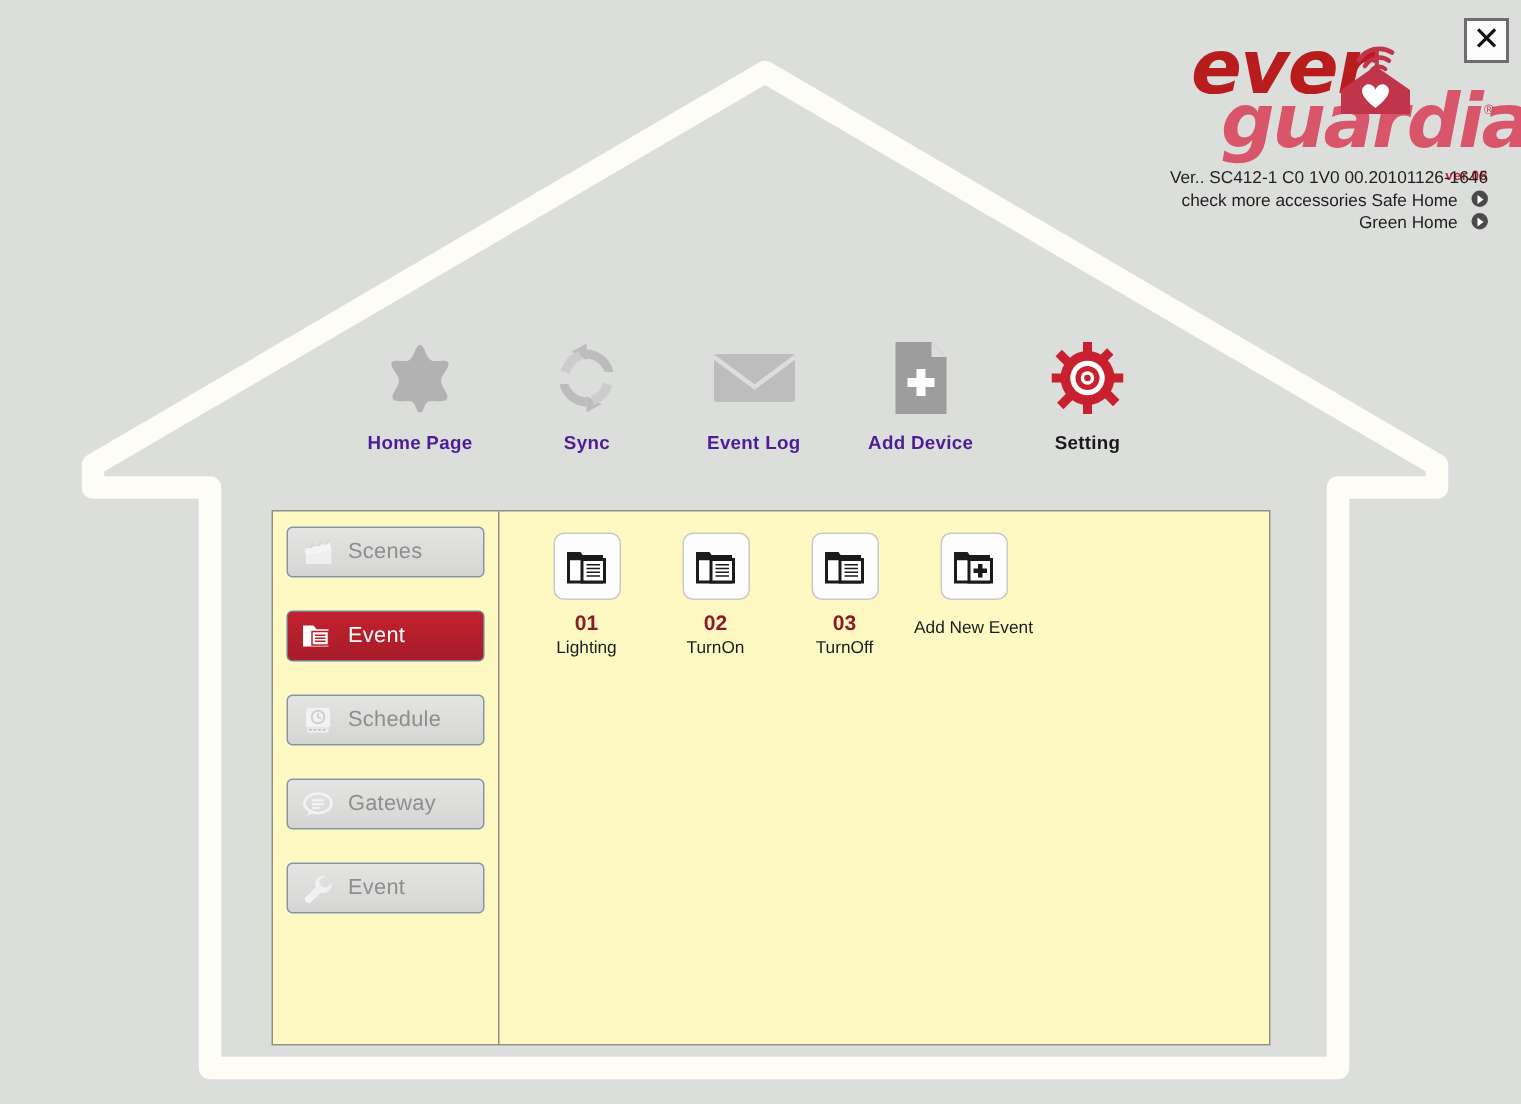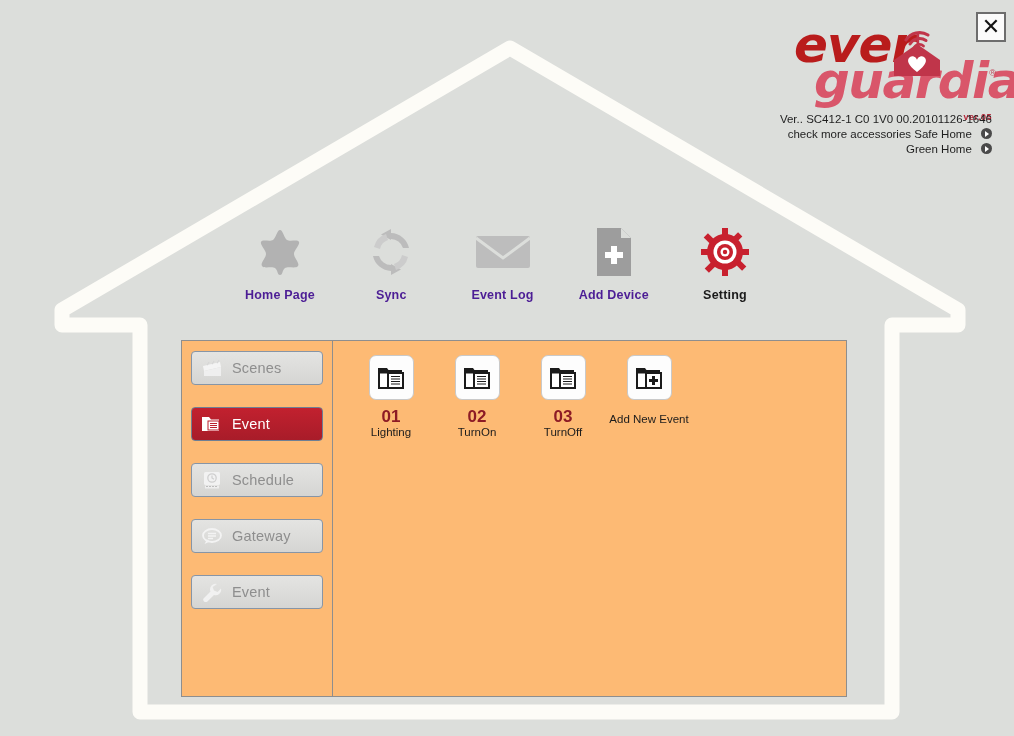--- a/index.html
+++ b/index.html
@@ -51,21 +51,21 @@
   
   #topnav{position:absolute;left:230px;top:226px;width:545px;height:92px;display:flex;justify-content:space-between;align-items:flex-start;}
   .nav-item{width:100px;text-align:center;cursor:pointer;}
   .nav-ico{height:52px;display:flex;align-items:center;justify-content:center;}
   .nav-lbl{margin-top:10px;font-size:12.5px;font-weight:bold;color:#4c1d95;letter-spacing:.2px;}
   .nav-item.active .nav-lbl{color:#1a1a1a;}
 
   
   #panel{
     position:absolute;left:181px;top:340px;width:666px;height:357px;
-    background:#fdba74;border:1px solid #8e8e8e;box-sizing:border-box;
+    background:#fef9c3;border:1px solid #8e8e8e;box-sizing:border-box;
   }
   #sidebar{
     position:absolute;left:0;top:0;width:151px;height:100%;
     border-right:1px solid #8e8e8e;box-sizing:border-box;padding:10px 9px 0 9px;
   }
   .side-btn{
     position:relative;height:34px;margin-bottom:22px;
     background:linear-gradient(#e4e4e2,#d5d5d3);
     border:1px solid #8795a6;border-radius:4px;
     display:flex;align-items:center;cursor:pointer;box-sizing:border-box;
@@ -76,21 +76,21 @@
   .side-btn.active .s-lbl{color:#ffffff;}
 
   #content{position:absolute;left:152px;top:0;right:0;bottom:0;padding:14px 0 0 14px;}
   #tiles{display:flex;align-items:flex-start;}
   .tile{width:86px;text-align:center;cursor:pointer;}
   .tile-ico{
     width:45px;height:45px;margin:0 auto;
     background:#fdfdfd;border:1px solid #c9c9c9;border-radius:7px;
     display:flex;align-items:center;justify-content:center;box-sizing:border-box;
   }
-  .tile-num{margin-top:7px;font-size:17px;color:#8d1b25;font-weight:bold;height:13px;}
+  .tile-num{margin-top:7px;font-size:14px;color:#8d1b25;font-weight:bold;height:13px;}
   .tile-lbl{margin-top:5px;font-size:11.5px;color:#1c1c1c;line-height:14px;}
   .tile.addnew .tile-num{visibility:hidden;height:4px;margin-top:3px;}
 </style>
 </head>
 <body>
 
 <div id="root">
 
   <svg id="house-outline" viewBox="0 0 1014 736">
     <path d="M62,325 L62,310 L510,48 L958,310 L958,325 L892,325 L892,712 L140,712 L140,325 Z" fill="none" stroke="#fdfcf7" stroke-width="15" stroke-linejoin="round" stroke-linecap="round"></path>

